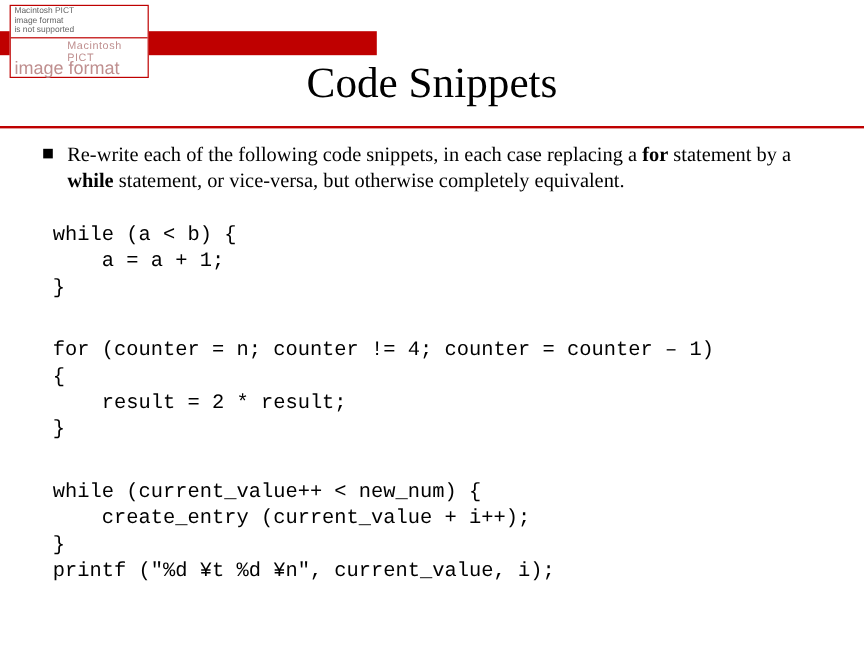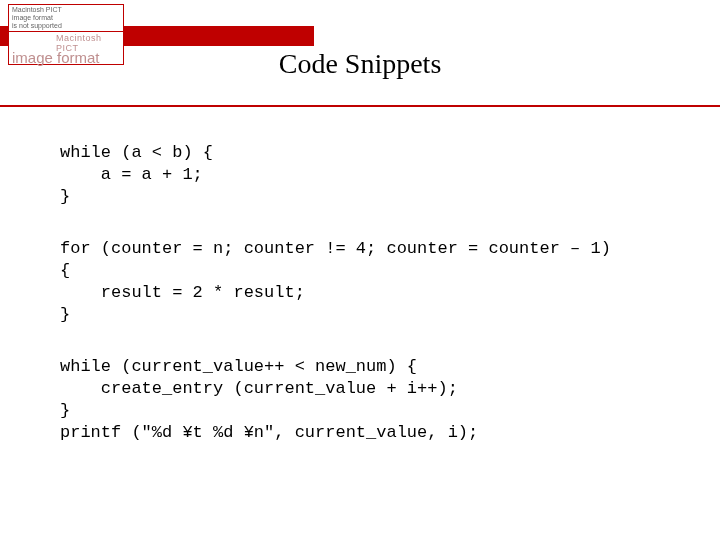--- a/index.html
+++ b/index.html
@@ -60,21 +60,21 @@
     font-size: 15px;
     line-height: 10px;
     color: #bf8f8f;
   }
   .title {
     position: absolute;
     top: 48px;
     left: 0;
     width: 720px;
     text-align: center;
-    font-size: 28px;
+    font-size: 36px;
     font-family: "Times New Roman", serif;
   }
   .rule {
     position: absolute;
     top: 105px;
     left: 0;
     width: 720px;
     height: 2px;
     background: #bf0000;
   }
@@ -99,21 +99,21 @@
   .instr {
     font-size: 17px;
     line-height: 22px;
   }
   .instr b { font-weight: bold; }
   .code {
     font-family: "Courier New", Courier, monospace;
     font-size: 17px;
     line-height: 22px;
     white-space: pre;
-    margin-left: 24px;
+    margin-left: 8px;
   }
   .gap-s { height: 24px; }
   .gap-m { height: 30px; }
 </style>
 </head>
 <body>
 
 <div class="slide">
 
   <div class="red-band"></div>
@@ -126,20 +126,26 @@
       <div class="row1">Macintosh PICT</div>
       <div class="row2">image format</div>
     </div>
   </div>
 
   <div class="title">Code Snippets</div>
   <div class="rule"></div>
 
   <div class="body">
 
+    <div class="bullet-row">
+      <div class="bullet"></div>
+      <div class="instr">
+        <span>Re-write each of the following code snippets, in each case replacing a </span><b>for</b><span> statement by a </span><b>while</b><span> statement, or vice-versa, but otherwise completely equivalent.</span>
+      </div>
+    </div>
 
     <div class="gap-s"></div>
     <div class="code">while (a &lt; b) {
     a = a + 1;
 }</div>
 
     <div class="gap-m"></div>
     <div class="code">for (counter = n; counter != 4; counter = counter – 1)
 {
     result = 2 * result;

